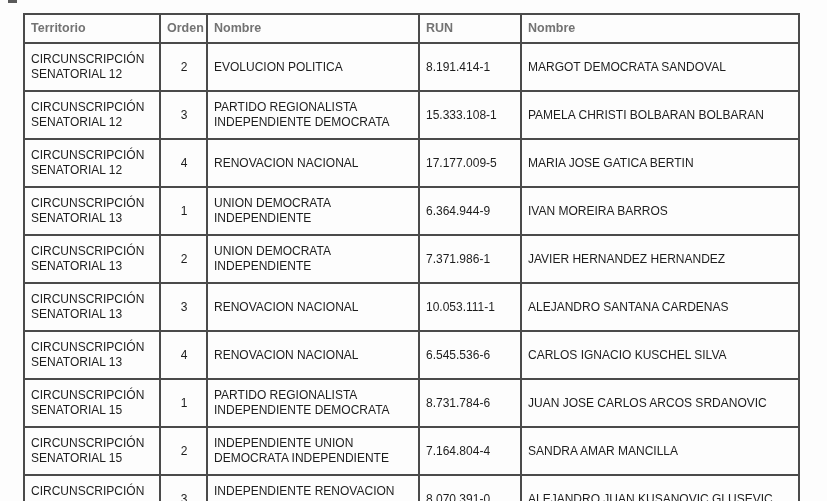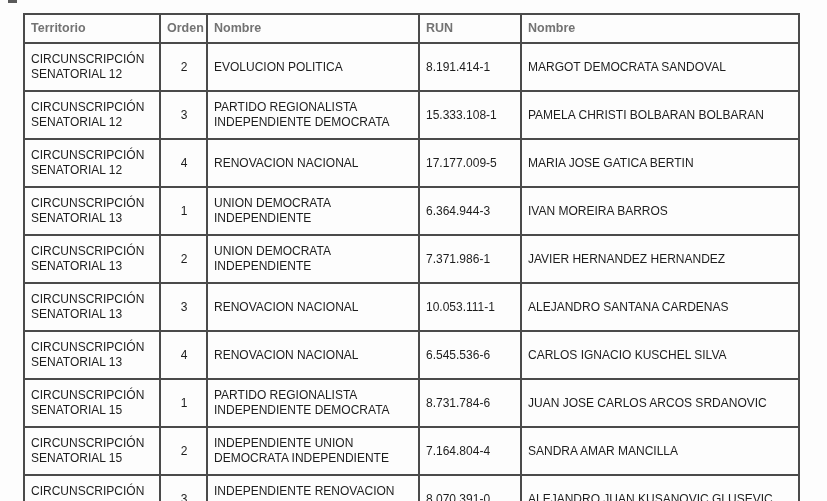--- a/index.html
+++ b/index.html
@@ -105,21 +105,21 @@
         <td class="col-territorio">CIRCUNSCRIPCIÓN SENATORIAL 12</td>
         <td class="col-orden">4</td>
         <td class="col-partido">RENOVACION NACIONAL</td>
         <td class="col-run">17.177.009-5</td>
         <td class="col-nombre">MARIA JOSE GATICA BERTIN</td>
       </tr>
       <tr>
         <td class="col-territorio">CIRCUNSCRIPCIÓN SENATORIAL 13</td>
         <td class="col-orden">1</td>
         <td class="col-partido">UNION DEMOCRATA INDEPENDIENTE</td>
-        <td class="col-run">6.364.944-3</td>
+        <td class="col-run">6.364.944-9</td>
         <td class="col-nombre">IVAN MOREIRA BARROS</td>
       </tr>
       <tr>
         <td class="col-territorio">CIRCUNSCRIPCIÓN SENATORIAL 13</td>
         <td class="col-orden">2</td>
         <td class="col-partido">UNION DEMOCRATA INDEPENDIENTE</td>
         <td class="col-run">7.371.986-1</td>
         <td class="col-nombre">JAVIER HERNANDEZ HERNANDEZ</td>
       </tr>
       <tr>

